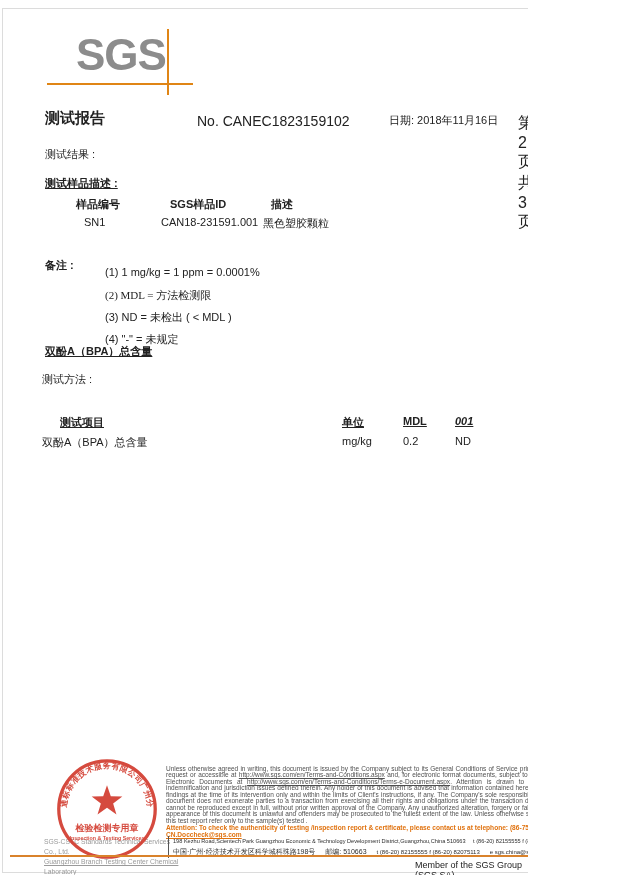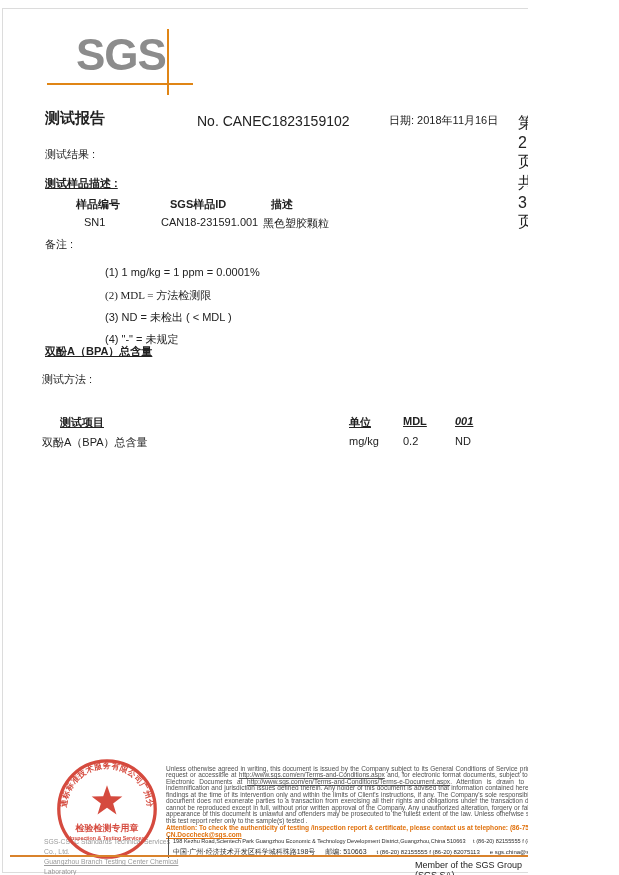--- a/index.html
+++ b/index.html
@@ -27,32 +27,32 @@
   .sample-heading { position:absolute; left:45px; top:176px; font-weight:bold; text-decoration:underline; }
 
   .s-col1 { position:absolute; left:68px; }
   .s-col2 { position:absolute; left:162px; }
   .s-col3 { position:absolute; left:263px; }
   .s-row-head { top:197px; font-weight:bold;margin-left:8px; }
   .s-row-val  { top:216px; }
   .s-sn { position:absolute; left:84px; top:216px; }
   .s-id { position:absolute; left:133px; top:216px;margin-left:28px; }
 
-  .notes-heading { position:absolute; left:45px; top:237px; }
+  .notes-heading { position:absolute; left:45px; top:258px;font-weight:bold; }
   .note-item { position:absolute; left:105px; }
 
   .bpa-heading { position:absolute; left:45px; top:344px; font-weight:bold; text-decoration:underline; }
   .method-label { position:absolute; left:42px; top:372px; }
   .method-text { position:absolute; left:100px; top:370px; width:492px; line-height:22px; }
 
   .rt-head { top:415px; font-weight:bold; text-decoration:underline; }
   .rt-row  { top:435px; }
   .rt-c1 { position:absolute; left:60px; }
   .rt-c1v { position:absolute; left:42px; }
-  .rt-c2 { position:absolute; left:349px; }
+  .rt-c2 { position:absolute; left:342px; }
   .rt-c3 { position:absolute; left:403px; }
   .rt-c4 { position:absolute; left:455px; }
   .italic { font-style:italic;text-align:center; }
 
   
   .stamp { position:absolute; left:55px; top:757px; width:104px; height:104px; opacity:.92; }
   .company-lines { position:absolute; left:44px; top:837px; width:136px; font-size:6.8px;
     line-height:10px; color:#9a9a9a; }
   .company-lines .l2 { text-decoration:underline; }
 

